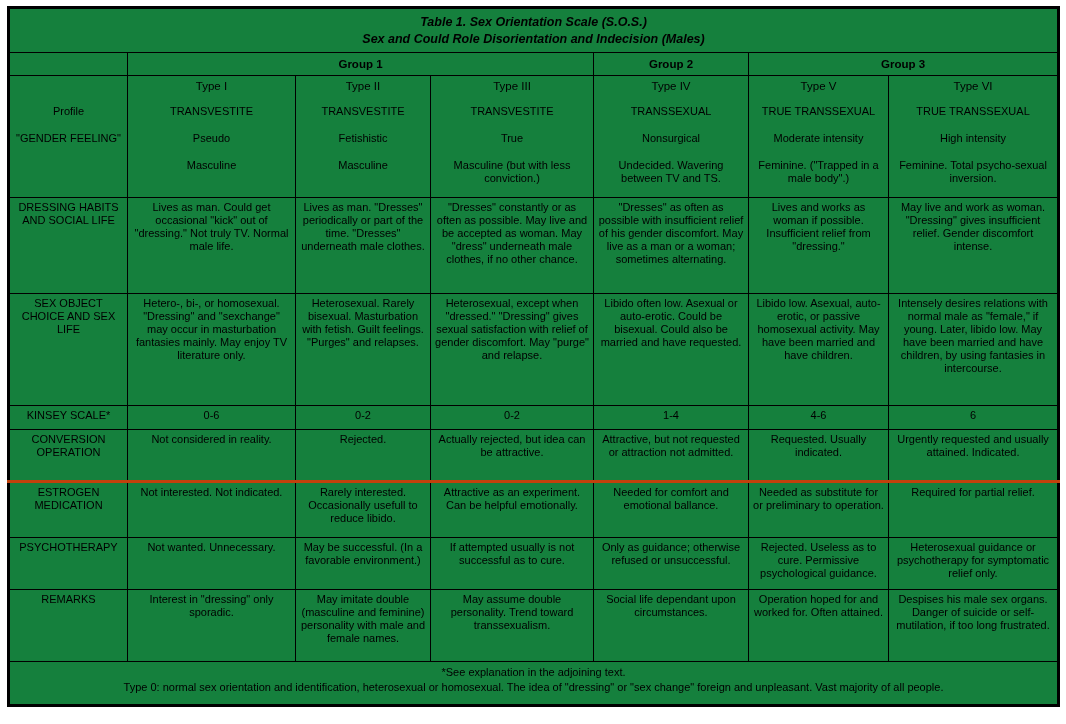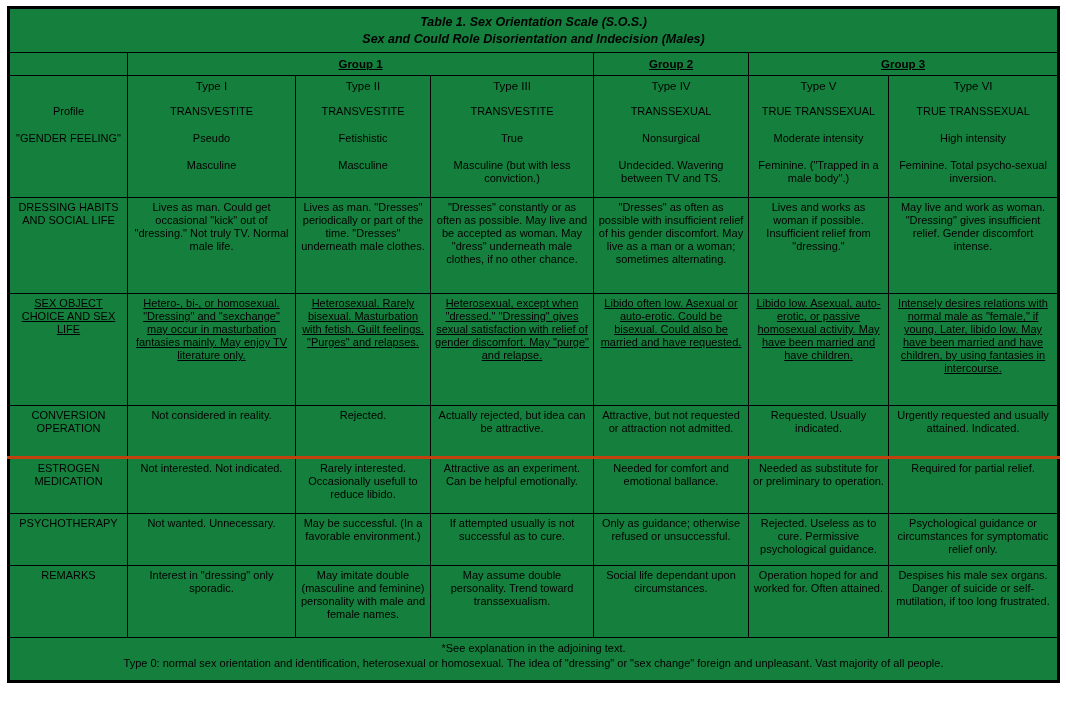--- a/index.html
+++ b/index.html
@@ -40,21 +40,20 @@
     font-size: 12.5px;
     line-height: 17px;
     padding: 5px 4px 4px 4px;
   }
   .group-cell {
     text-align: center;
     font-weight: bold;
     font-size: 11.5px;
     vertical-align: middle;
     padding: 3px 4px;
-    text-decoration: underline;
   }
   .rowlabel {
     text-align: center;
     padding-top: 3px;
   }
   .cell {
     text-align: center;
     padding-top: 3px;
   }
   
@@ -62,21 +61,21 @@
   .p-name { height: 27px; }
   .p-sub  { height: 27px; }
   .p-feel { }
   .pl-spacer { height: 26px; }
   .pl1 { height: 27px; }
   .pl2 { height: 27px; }
   tr.r-title    { height: 44px; }
   tr.r-group    { height: 23px; }
   tr.r-profile  { height: 122px; }
   tr.r-dressing { height: 96px; }
-  tr.r-sexobj   { height: 112px; text-decoration: underline; }
+  tr.r-sexobj   { height: 112px; }
   tr.r-kinsey   { height: 24px; }
   tr.r-conv     { height: 52px; }
   tr.r-estro    { height: 56px; }
   tr.r-psych    { height: 52px; }
   tr.r-remarks  { height: 72px; }
   tr.r-foot     { height: 44px; }
   tr.thick-top td { border-top: 3px solid #c2410c; }
   .footnote-cell {
     text-align: center;
     font-size: 11px;
@@ -170,20 +169,29 @@
       <tr class="r-sexobj">
         <td class="rowlabel">SEX OBJECT CHOICE AND SEX LIFE</td>
         <td class="cell">Hetero-, bi-, or homosexual. "Dressing" and "sexchange" may occur in masturbation fantasies mainly. May enjoy TV literature only.</td>
         <td class="cell">Heterosexual. Rarely bisexual. Masturbation with fetish. Guilt feelings. "Purges" and relapses.</td>
         <td class="cell">Heterosexual, except when "dressed." "Dressing" gives sexual satisfaction with relief of gender discomfort. May "purge" and relapse.</td>
         <td class="cell">Libido often low. Asexual or auto-erotic. Could be bisexual. Could also be married and have requested.</td>
         <td class="cell">Libido low. Asexual, auto-erotic, or passive homosexual activity. May have been married and have children.</td>
         <td class="cell">Intensely desires relations with normal male as "female," if young. Later, libido low. May have been married and have children, by using fantasies in intercourse.</td>
       </tr>
 
+      <tr class="r-kinsey">
+        <td class="rowlabel">KINSEY SCALE*</td>
+        <td class="cell">0-6</td>
+        <td class="cell">0-2</td>
+        <td class="cell">0-2</td>
+        <td class="cell">1-4</td>
+        <td class="cell">4-6</td>
+        <td class="cell">6</td>
+      </tr>
 
       <tr class="r-conv">
         <td class="rowlabel">CONVERSION OPERATION</td>
         <td class="cell">Not considered in reality.</td>
         <td class="cell">Rejected.</td>
         <td class="cell">Actually rejected, but idea can be attractive.</td>
         <td class="cell">Attractive, but not requested or attraction not admitted.</td>
         <td class="cell">Requested. Usually indicated.</td>
         <td class="cell">Urgently requested and usually attained. Indicated.</td>
       </tr>
@@ -198,21 +206,21 @@
         <td class="cell">Required for partial relief.</td>
       </tr>
 
       <tr class="r-psych">
         <td class="rowlabel">PSYCHOTHERAPY</td>
         <td class="cell">Not wanted. Unnecessary.</td>
         <td class="cell">May be successful. (In a favorable environment.)</td>
         <td class="cell">If attempted usually is not successful as to cure.</td>
         <td class="cell">Only as guidance; otherwise refused or unsuccessful.</td>
         <td class="cell">Rejected. Useless as to cure. Permissive psychological guidance.</td>
-        <td class="cell">Psychological guidance or circumstances for symptomatic relief only.</td>
+        <td class="cell">Heterosexual guidance or psychotherapy for symptomatic relief only.</td>
       </tr>
 
       <tr class="r-remarks">
         <td class="rowlabel">REMARKS</td>
         <td class="cell">Interest in "dressing" only sporadic.</td>
         <td class="cell">May imitate double (masculine and feminine) personality with male and female names.</td>
         <td class="cell">May assume double personality. Trend toward transsexualism.</td>
         <td class="cell">Social life dependant upon circumstances.</td>
         <td class="cell">Operation hoped for and worked for. Often attained.</td>
         <td class="cell">Despises his male sex organs. Danger of suicide or self-mutilation, if too long frustrated.</td>

